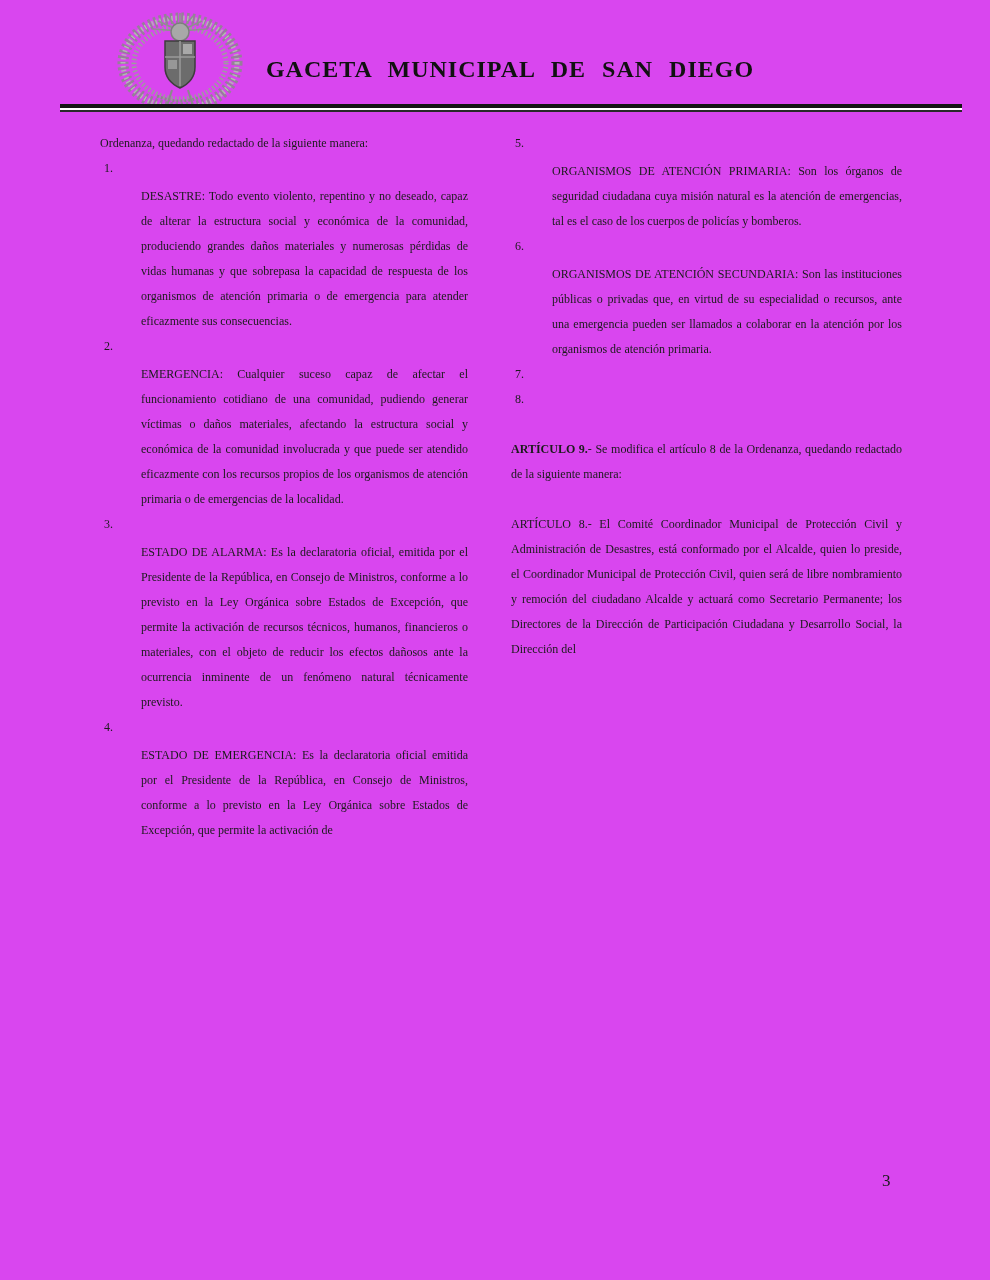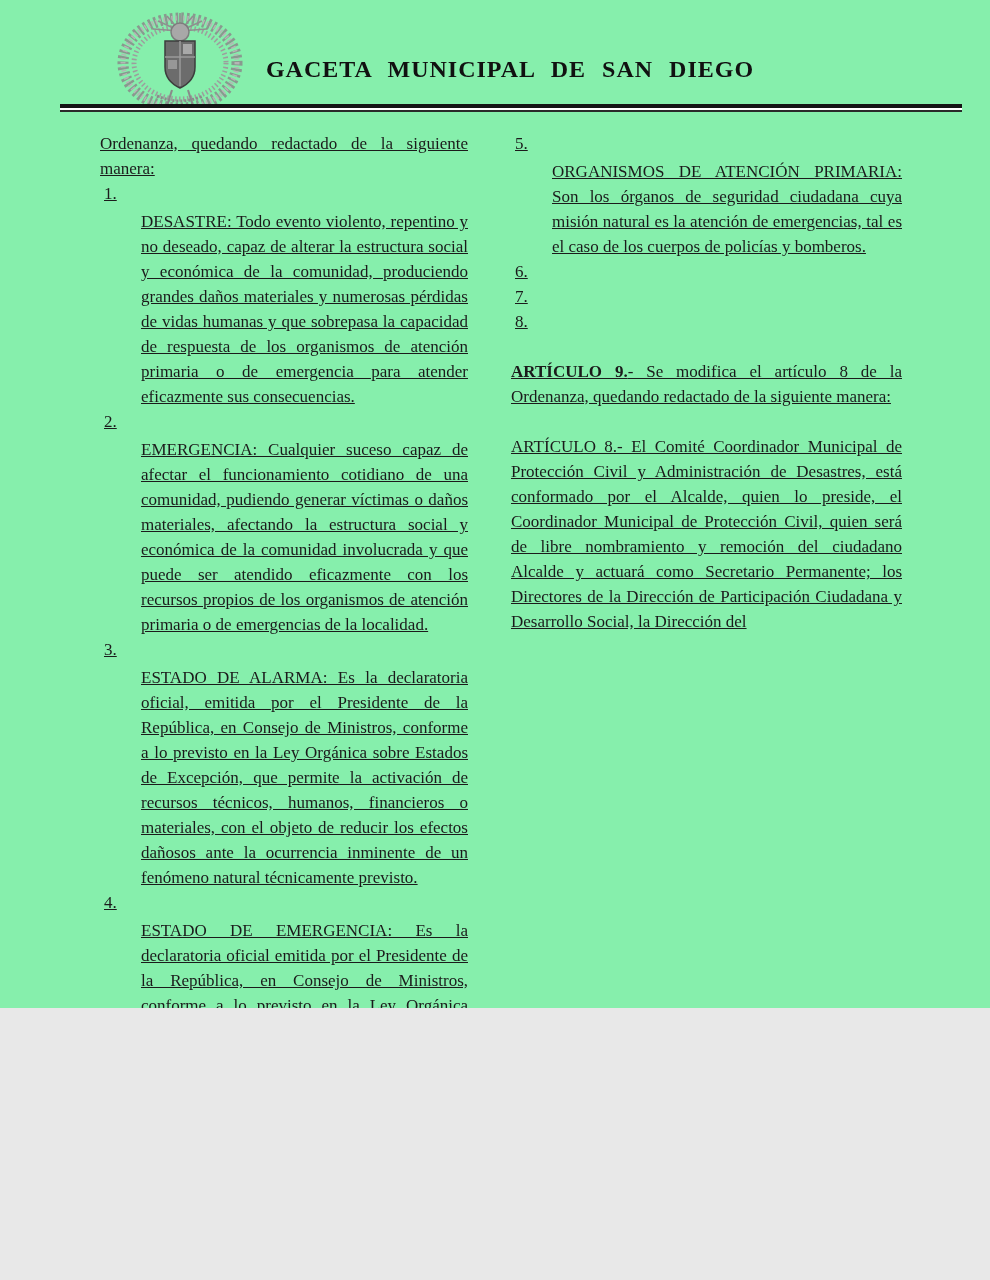--- a/index.html
+++ b/index.html
@@ -1,20 +1,20 @@
 <!DOCTYPE html>
 <html lang="es"><head>
 <meta charset="utf-8">
 <style>
   * { margin:0; padding:0; box-sizing:border-box; }
   html,body { background:#e8e8e8; }
   .page {
     position:relative;
-    width:990px; height:1008px;
-    background:#86efac;
+    width:990px; height:1280px;
+    background:#d946ef;
     font-family:"Liberation Serif","DejaVu Serif",serif;
     color:#1b1b1b;
     overflow:hidden;
     margin:0 auto;
   }
   .seal {
     position:absolute; left:117px; top:10px;
     width:126px; height:100px;
   }
   .masthead-title {
@@ -33,25 +33,24 @@
   .rule-bot { height:2px; background:#2a2a2a; }
 
   .columns {
     position:absolute; top:131px; left:100px; width:802px;
     display:flex; gap:43px;
   }
   .col-left  { width:368px; flex:0 0 368px; }
   .col-right { width:391px; flex:0 0 391px; }
 
   .col p, .col .litxt, .col .linum {
-    font-size:17px;
+    font-size:12px;
     line-height:25px;
     text-align:justify;
     hyphens:none;
-    text-decoration:underline;
   }
   .mt { margin-top:25px; }
   .li { display:flex; }
   .linum { flex:0 0 41px; padding-left:4px; text-align:left; }
   .litxt { flex:1 1 auto;margin-top:28px; }
   .bold-lead { font-weight:bold; }
 
   .page-number {
     position:absolute; left:882px; top:1168px;
     font-size:17px; line-height:25px; color:#1b1b1b;
@@ -123,20 +122,21 @@
     </div>
 
     <div class="col col-right">
 
       <div class="li">
         <span class="linum">5.</span>
         <span class="litxt">ORGANISMOS DE ATENCIÓN PRIMARIA: Son los órganos de seguridad ciudadana cuya misión natural es la atención de emergencias, tal es el caso de los cuerpos de policías y bomberos.</span>
       </div>
       <div class="li">
         <span class="linum">6.</span>
+        <span class="litxt">ORGANISMOS DE ATENCIÓN SECUNDARIA: Son las instituciones públicas o privadas que, en virtud de su especialidad o recursos, ante una emergencia pueden ser llamados a colaborar en la atención por los organismos de atención primaria.</span>
       </div>
       <div class="li">
         <span class="linum">7.</span>
       </div>
       <div class="li">
         <span class="linum">8.</span>
       </div>
 
       <p class="mt"><span class="bold-lead">ARTÍCULO 9.</span><span>- Se modifica el artículo 8 de la Ordenanza, quedando redactado de la siguiente manera:</span></p>
 

